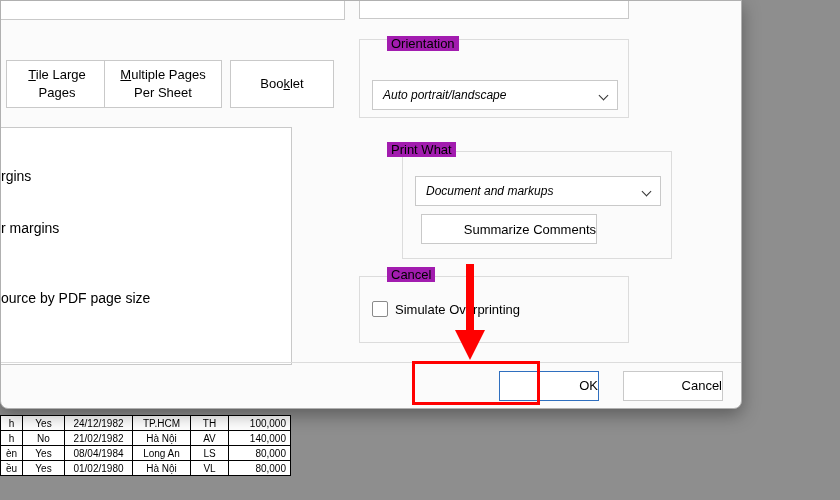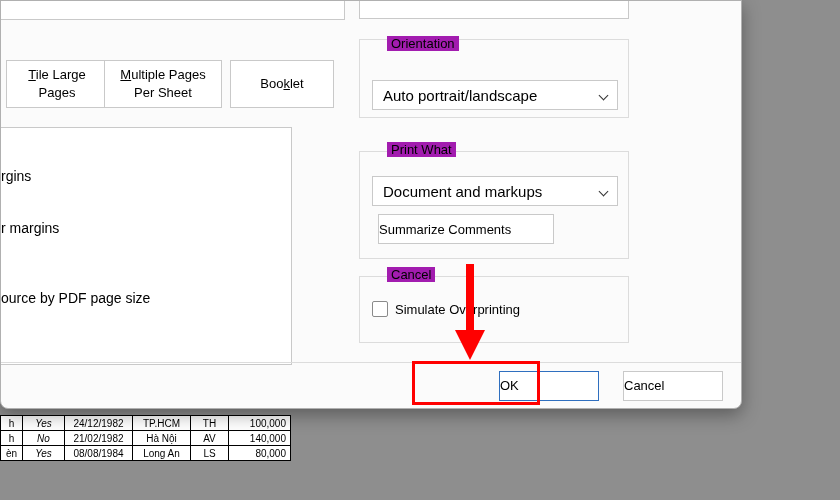--- a/index.html
+++ b/index.html
@@ -99,36 +99,37 @@
     border: 1px solid #dcdcdc;
     width: 100%;
     padding: 16px 12px 12px 12px;
     background: #fbfbfb;
   }
   .group-orient { top: 38px; }
   .group-orient .group-inner { height: 79px; padding-top: 40px; }
   .group-orient .group-label { top: -3px; }
 
   .group-pw { top: 150px; }
-  .group-pw .group-inner { height: 108px; padding-top: 24px; }
+  .group-pw .group-inner { height: 108px; padding-top: 24px; margin-left: 43px; }
 
   .group-out { top: 275px; }
   .group-out .group-inner { height: 67px; padding-top: 24px; }
 
   .dropdown {
     position: relative;
     width: 246px;
     height: 30px;
     background: #fff;
     border: 1px solid #c9c9c9;
     display: flex;
     align-items: center;
     padding: 0 10px;
-    font-size: 15px;
+    font-size: 12px;
     cursor: pointer;
+    font-style: italic;
   }
   .chev {
     position: absolute;
     right: 8px; top: 50%;
     transform: translateY(-50%);
     width: 10px; height: 10px;
   }
   .chev::before {
     content: "";
     position: absolute;
@@ -139,21 +140,21 @@
     transform: rotate(45deg);
   }
 
   .btn {
     height: 30px;
     background: #fff;
     border: 1px solid #c9c9c9;
     font-size: 13px;
     display: flex;
     align-items: center;
-    justify-content: flex-start;
+    justify-content: flex-end;
     cursor: pointer;
   }
   .btn.primary { border: 1px solid #2f6fbf; }
 
   .summarize-btn { width: 176px; margin-top: 8px; margin-left: 6px; }
 
   .checkbox-row {
     display: flex;
     align-items: center;
     gap: 7px;
@@ -203,21 +204,21 @@
     font-size: 10px;
   }
   .sheet td {
     border: 1px solid #000;
     padding: 0 4px;
     height: 15px;
     text-align: center;
     white-space: nowrap;
   }
   .sheet .alnr { text-align: right; }
-  .c1{width:22px;} .c2{width:42px;font-style:italic;} .c3{width:68px;} .c4{width:58px;}
+  .c1{width:22px;} .c2{width:42px;} .c3{width:68px;} .c4{width:58px;}
   .c5{width:38px;} .c6{width:62px;}
 </style>
 </head>
 <body>
 
 <table class="sheet">
   <tbody id="sheet-body">
       <tr>
         <td class="c1">h</td>
         <td class="c2">Yes</td>
@@ -230,23 +231,31 @@
         <td class="c1">h</td>
         <td class="c2">No</td>
         <td class="c3">21/02/1982</td>
         <td class="c4">Hà Nội</td>
         <td class="c5">AV</td>
         <td class="c6 alnr">140,000</td>
       </tr>
       <tr>
         <td class="c1">èn</td>
         <td class="c2">Yes</td>
-        <td class="c3">08/08/1984</td>
+        <td class="c3">08/04/1984</td>
         <td class="c4">Long An</td>
         <td class="c5">LS</td>
+        <td class="c6 alnr">80,000</td>
+      </tr>
+      <tr>
+        <td class="c1">ều</td>
+        <td class="c2">Yes</td>
+        <td class="c3">01/02/1980</td>
+        <td class="c4">Hà Nội</td>
+        <td class="c5">VL</td>
         <td class="c6 alnr">80,000</td>
       </tr>
     </tbody>
 </table>
 
 <div class="dialog">
 
   <div class="preview-box"></div>
   <div class="orient-box"></div>
 

